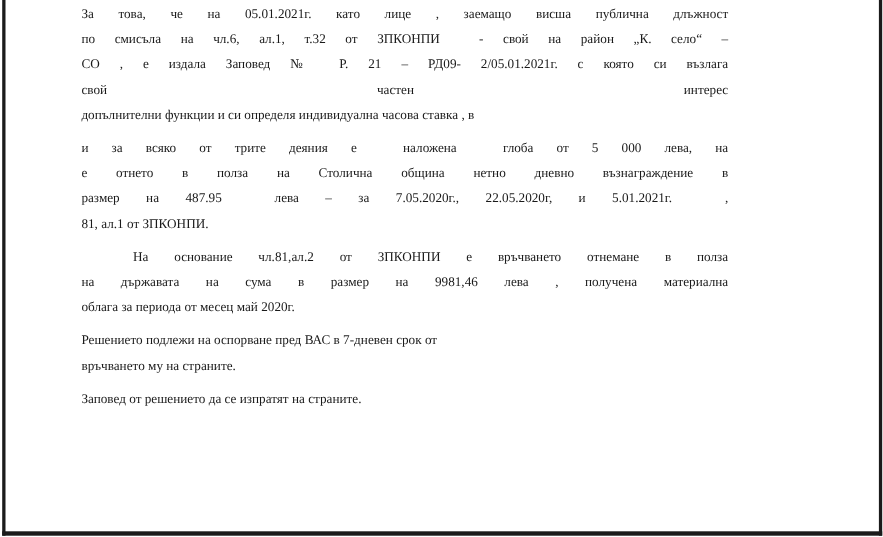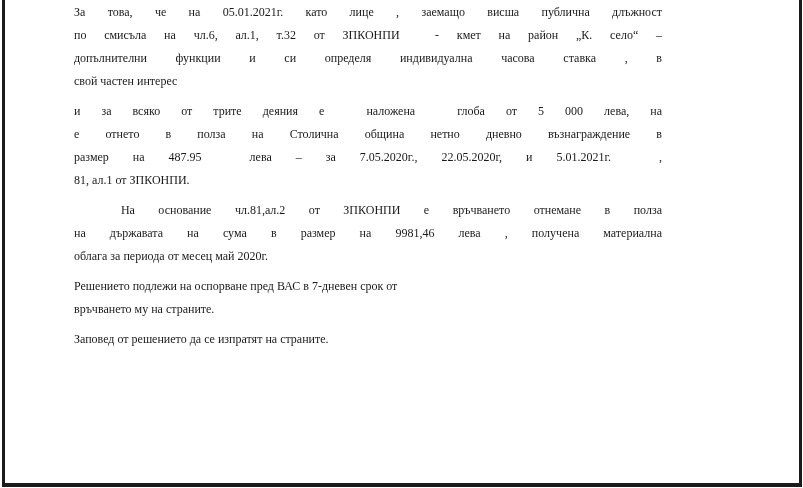--- a/index.html
+++ b/index.html
@@ -50,23 +50,24 @@
     text-align-last: justify;
   }
 </style>
 </head>
 <body>
 
 <div class="cell">
   <div class="text-block">
       <div class="para justify">
         <div class="line">За това, че на 05.01.2021г. като лице , заемащо висша публична длъжност</div>
-        <div class="line">по смисъла на чл.6, ал.1, т.32 от ЗПКОНПИ  - кмет на район „К. село“ –</div>
+        <div class="line">по смисъла на чл.6, ал.1, т.32 от ЗПКОНПИ  - свой на район „К. село“ –</div>
+        <div class="line">СО , е издала Заповед № Р. 21 – РД09- 2/05.01.2021г. с която си възлага</div>
+        <div class="line">свой частен интерес</div>
         <div class="line">допълнителни функции и си определя индивидуална часова ставка , в</div>
-        <div class="line">свой частен интерес</div>
       </div>
       <div class="para justify">
         <div class="line">и за всяко от трите деяния е  наложена  глоба от 5 000 лева, на</div>
         <div class="line">е отнето в полза на Столична община нетно дневно възнаграждение в</div>
         <div class="line">размер на 487.95  лева – за 7.05.2020г., 22.05.2020г, и 5.01.2021г.  ,</div>
         <div class="line">81, ал.1 от ЗПКОНПИ.</div>
       </div>
       <div class="para justify">
         <div class="line">  На основание чл.81,ал.2 от ЗПКОНПИ е връчването отнемане в полза</div>
         <div class="line">на държавата на сума в размер на 9981,46 лева , получена материална</div>

